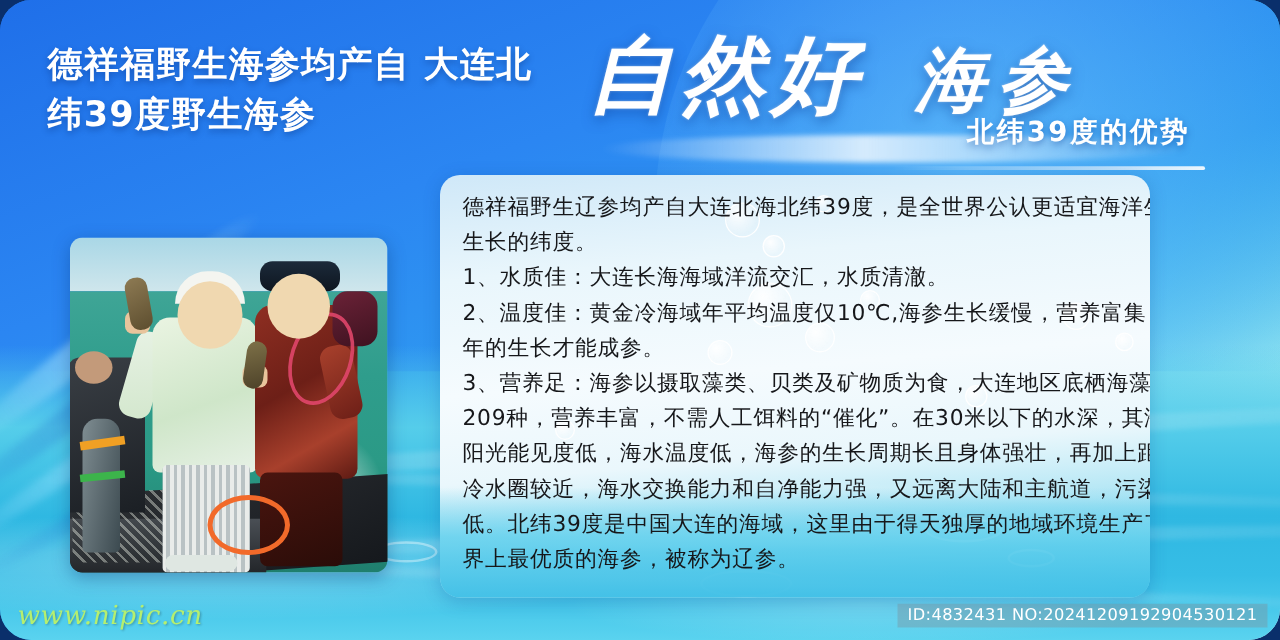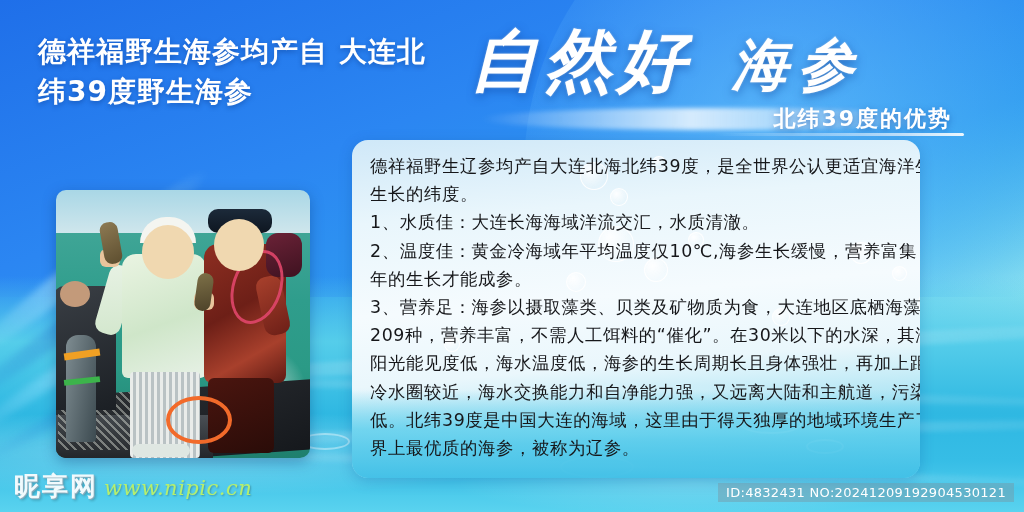--- a/index.html
+++ b/index.html
@@ -1,17 +1,17 @@
 <!DOCTYPE html>
 <html><head>
 <meta charset="utf-8">
 <style>
   html,body{margin:0;padding:0;background:#0a2f6b;}
   body{font-family:"DejaVu Sans","Liberation Sans",sans-serif;}
-  #poster{position:relative;width:1024px;height:512px;overflow:hidden;}
+  #poster{position:relative;width:1024px;height:512px;overflow:hidden;border-radius:25px;}
 
   
   .bg-base{position:absolute;inset:0;
     background:linear-gradient(150deg,#1f74ec 0%,#2a86f3 22%,#35a5ef 45%,#49c6ea 62%,#86e0f0 78%,#bdeef6 100%);}
   .bg-blue-top{position:absolute;left:0;top:0;width:100%;height:58%;
     background:linear-gradient(160deg,#1f6fe9 0%,#2b86f2 40%,#2f9bf0 70%,rgba(60,175,233,0) 100%);}
   .bg-right-glow{position:absolute;right:-120px;top:-140px;width:620px;height:620px;border-radius:50%;
     background:radial-gradient(circle at 40% 45%,rgba(120,205,255,.55),rgba(40,140,240,0) 62%);}
   .bg-water{position:absolute;left:0;bottom:0;width:100%;height:46%;
     background:
@@ -49,21 +49,21 @@
   .title-wrap{position:absolute;left:470px;top:22px;width:520px;height:120px;}
   .big-title{position:absolute;left:0;top:0;width:100%;
     font-family:"DejaVu Serif","Liberation Serif",serif;
     font-size:68px;font-weight:bold;font-style:italic;color:#fff;
     letter-spacing:6px;line-height:1.12;white-space:nowrap;
     text-shadow:0 3px 10px rgba(10,60,150,.55),0 0 2px rgba(255,255,255,.6);}
   .big-title .tail{font-size:56px;letter-spacing:10px;margin-left:40px;}
   .title-swoosh{position:absolute;left:10px;top:86px;width:470px;height:22px;border-radius:50%;
     background:linear-gradient(90deg,rgba(255,255,255,0),rgba(255,255,255,.85) 45%,rgba(255,255,255,0));
     filter:blur(2px);opacity:.9;}
-  .subtitle{position:absolute;right:72px;top:104px;color:#fff;font-size:22px;font-weight:bold;
+  .subtitle{position:absolute;right:72px;top:91px;color:#fff;font-size:22px;font-weight:bold;
     letter-spacing:2px;text-shadow:0 2px 6px rgba(10,60,150,.5);}
   .sub-rule{position:absolute;right:60px;top:133px;width:250px;height:3px;border-radius:2px;
     background:linear-gradient(90deg,rgba(255,255,255,0),rgba(255,255,255,.9));}
 
   
   .photo{position:absolute;left:56px;top:190px;width:254px;height:268px;border-radius:10px;
     overflow:hidden;box-shadow:0 4px 14px rgba(5,45,110,.35);}
   .ph-sky{position:absolute;left:0;top:0;width:100%;height:16%;
     background:linear-gradient(180deg,#a9d7e6,#cfe6ec);}
   .ph-sea{position:absolute;left:0;top:16%;width:100%;height:84%;
@@ -220,18 +220,17 @@
       <div class="bub" style="left:92px;top:196px;width:14px;height:14px;"></div>
     </div>
     <div class="panel-water"></div>
     <div class="body-text">德祥福野生辽参均产自大连北海北纬39度，是全世界公认更适宜海洋生物生长的纬度。
 1、水质佳：大连长海海域洋流交汇，水质清澈。
 2、温度佳：黄金冷海域年平均温度仅10℃,海参生长缓慢，营养富集，4-5年的生长才能成参。
 3、营养足：海参以摄取藻类、贝类及矿物质为食，大连地区底栖海藻有209种，营养丰富，不需人工饵料的“催化”。在30米以下的水深，其海底阳光能见度低，海水温度低，海参的生长周期长且身体强壮，再加上距黄海冷水圈较近，海水交换能力和自净能力强，又远离大陆和主航道，污染度低。北纬39度是中国大连的海域，这里由于得天独厚的地域环境生产了世界上最优质的海参，被称为辽参。</div>
   </div>
 
   <div class="wm-left">
-    <span class="wm-cn">昵享网</span>
     <span class="wm-url">www.nipic.cn</span>
   </div>
   <div class="wm-right">ID:4832431 NO:20241209192904530121</div>
 
 </div>
 
 </body></html>

